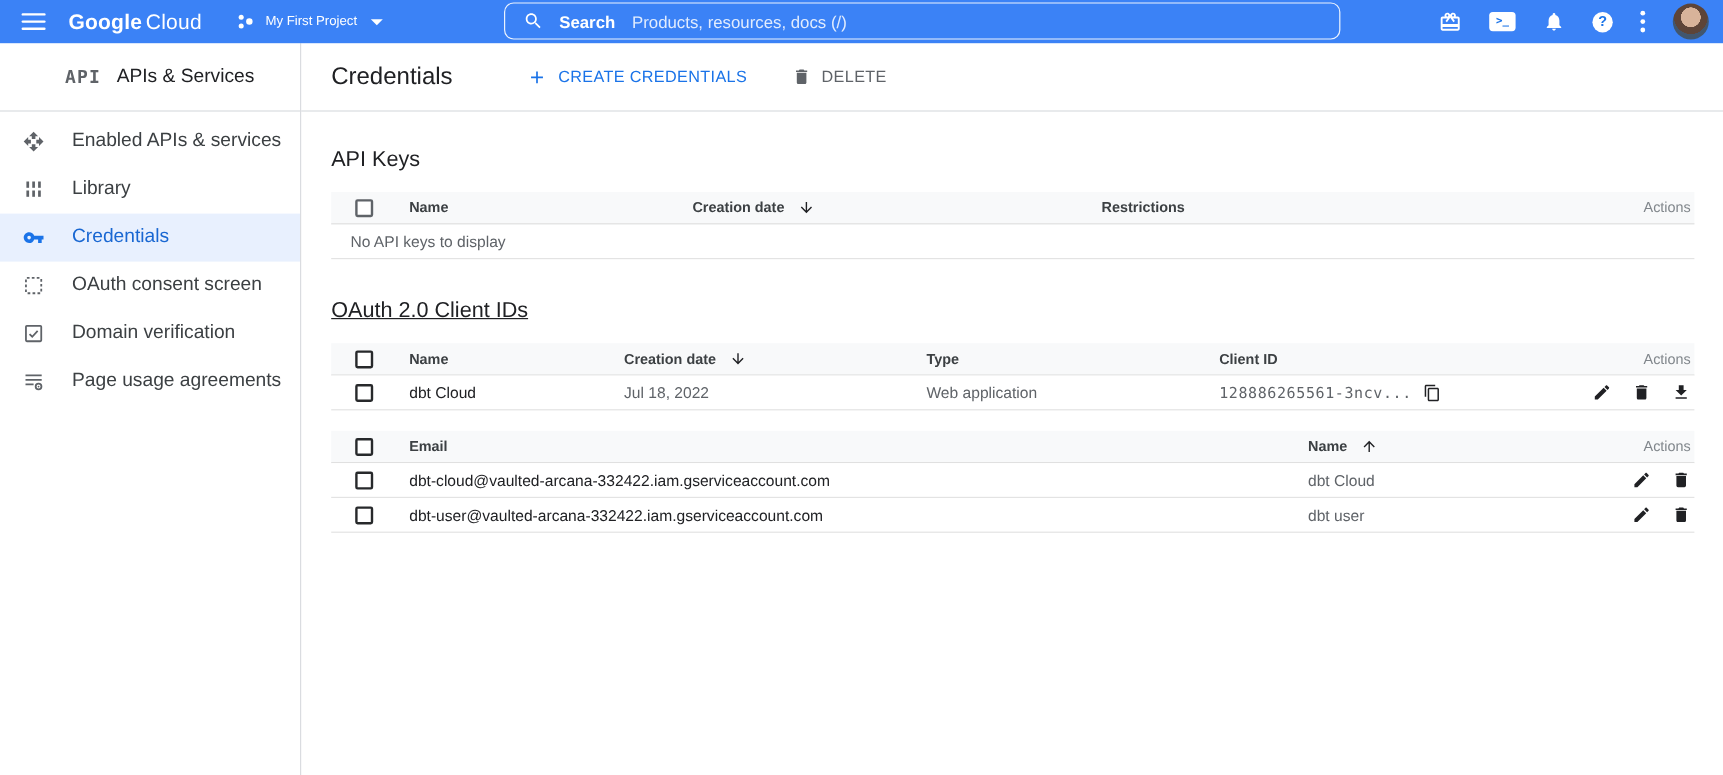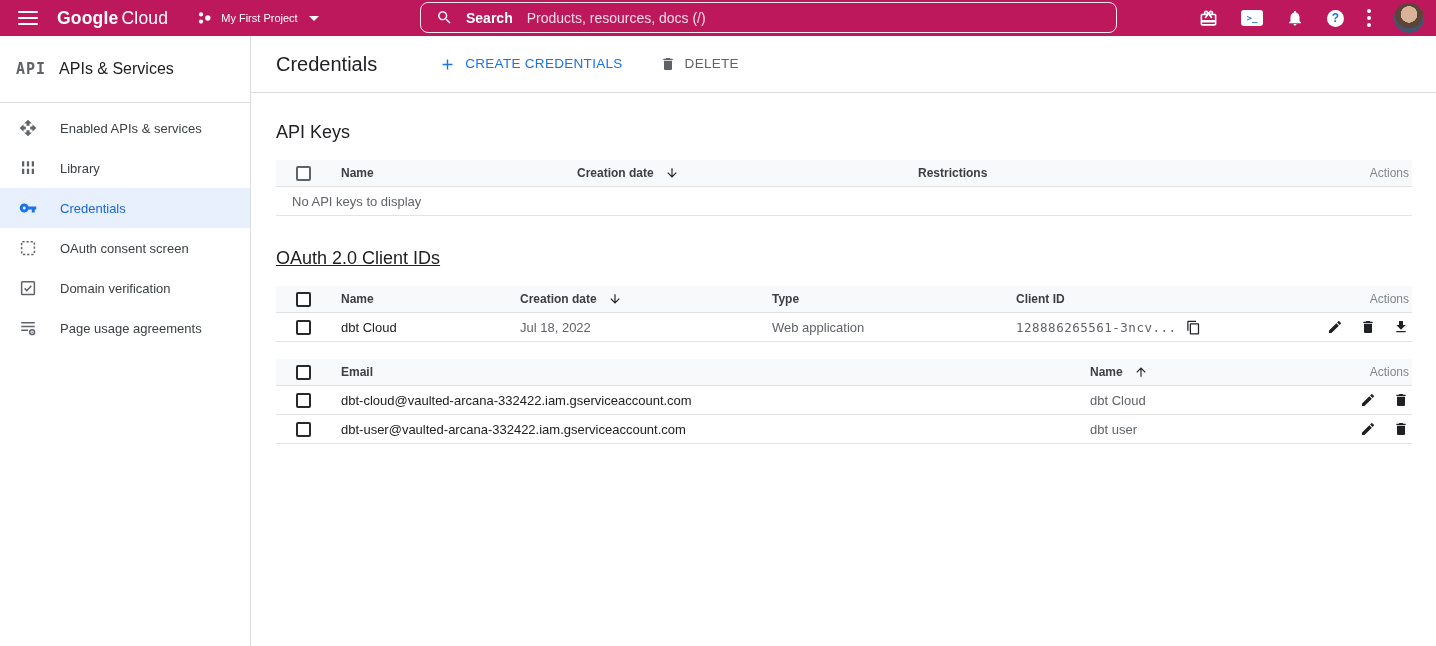--- a/index.html
+++ b/index.html
@@ -1,20 +1,20 @@
 <!DOCTYPE html>
 <html><head>
 <meta charset="utf-8">
 <style>
   * { margin:0; padding:0; box-sizing:border-box; }
   html,body { width:1436px; height:646px; overflow:hidden; background:#fff;
     font-family:"Liberation Sans", sans-serif; }
 
   
-  .topbar { position:relative; height:36px; background:#be185d; display:flex; align-items:center; color:#fff; }
+  .topbar { position:relative; height:36px; background:#3b82f6; display:flex; align-items:center; color:#fff; }
   .hamburger { width:20px; height:14px; margin:0 19px 0 18px; display:flex; flex-direction:column; justify-content:space-between; cursor:pointer; }
   .hamburger span { display:block; height:2px; background:#fff; border-radius:1px; }
   .logo { font-size:17.5px; letter-spacing:.2px; white-space:nowrap; cursor:pointer; }
   .logo .g { font-weight:700; }
   .logo .c { font-weight:400; margin-left:3px; }
   .project { display:flex; align-items:center; margin-left:28px; cursor:pointer; }
   .project svg { margin-right:9px; }
   .project .pname { font-size:11px; }
   .caret { width:0; height:0; border-left:5px solid transparent; border-right:5px solid transparent; border-top:5px solid #fff; margin-left:11px; }
   .searchbox { position:absolute; left:420px; top:2px; width:697px; height:31px; border:1px solid rgba(255,255,255,.9); border-radius:8px; display:flex; align-items:center; padding-left:15px; cursor:text; }
@@ -24,27 +24,27 @@
   .tb-icon { display:flex; align-items:center; justify-content:center; cursor:pointer; }
   .shell-icon { width:22px; height:16px; background:#fff; border-radius:3px; color:#1a73e8; font-size:9px; font-weight:700; display:flex; align-items:center; justify-content:center; letter-spacing:0; font-family:"DejaVu Sans Mono", monospace; }
   .help-icon { width:17px; height:17px; border-radius:50%; background:#fff; color:#1a73e8; font-size:12px; font-weight:700; display:flex; align-items:center; justify-content:center; }
   .dots { display:flex; flex-direction:column; gap:3px; }
   .dots i { width:4px; height:4px; border-radius:50%; background:#fff; }
   .avatar { width:30px; height:30px; border-radius:50%; background:radial-gradient(circle at 50% 38%, #d8b39a 0 34%, #5d4438 35% 58%, #41566e 59%); cursor:pointer; }
 
   
   .shell { display:flex; height:610px; }
   .sidebar { width:251px; border-right:1px solid #dadce0; flex:none; }
-  .sb-head { height:67px; border-bottom:1px solid #dadce0; display:flex; align-items:center; padding-left:16px; }
+  .sb-head { height:57px; border-bottom:1px solid #dadce0; display:flex; align-items:center; padding-left:16px;justify-content:center; }
   .api-glyph { font-family:"DejaVu Sans Mono", monospace; font-weight:700; font-size:15px; color:#5f6368; letter-spacing:1px; }
   .sb-title { font-size:16px; color:#202124; margin-left:13px; }
   .sb-nav { padding-top:5px; }
   .sb-item { height:40px; display:flex; align-items:center; padding-left:19px; cursor:pointer; color:#3c4043; }
   .sb-item .sb-ic { width:18px; height:18px; flex:none; display:flex; align-items:center; justify-content:center; color:#5f6368; }
-  .sb-item .sb-label { font-size:13px; margin-left:23px; }
+  .sb-item .sb-label { font-size:16px; margin-left:23px; }
   .sb-item.selected { background:#e8f0fe; color:#1967d2; }
   .sb-item.selected .sb-ic { color:#1a73e8; }
 
   
   .main { flex:1; min-width:0; }
   .page-head { height:57px; border-bottom:1px solid #dadce0; display:flex; align-items:center; padding-left:25px; }
   .page-title { font-size:20px; color:#202124; font-weight:400; }
   .btn { display:flex; align-items:flex-start; font-size:13.5px; font-weight:400; letter-spacing:.3px; cursor:pointer; background:none; border:none; }
   .btn-create { color:#1a73e8; margin-left:62px; }
   .btn-create svg { margin-right:9px; }

